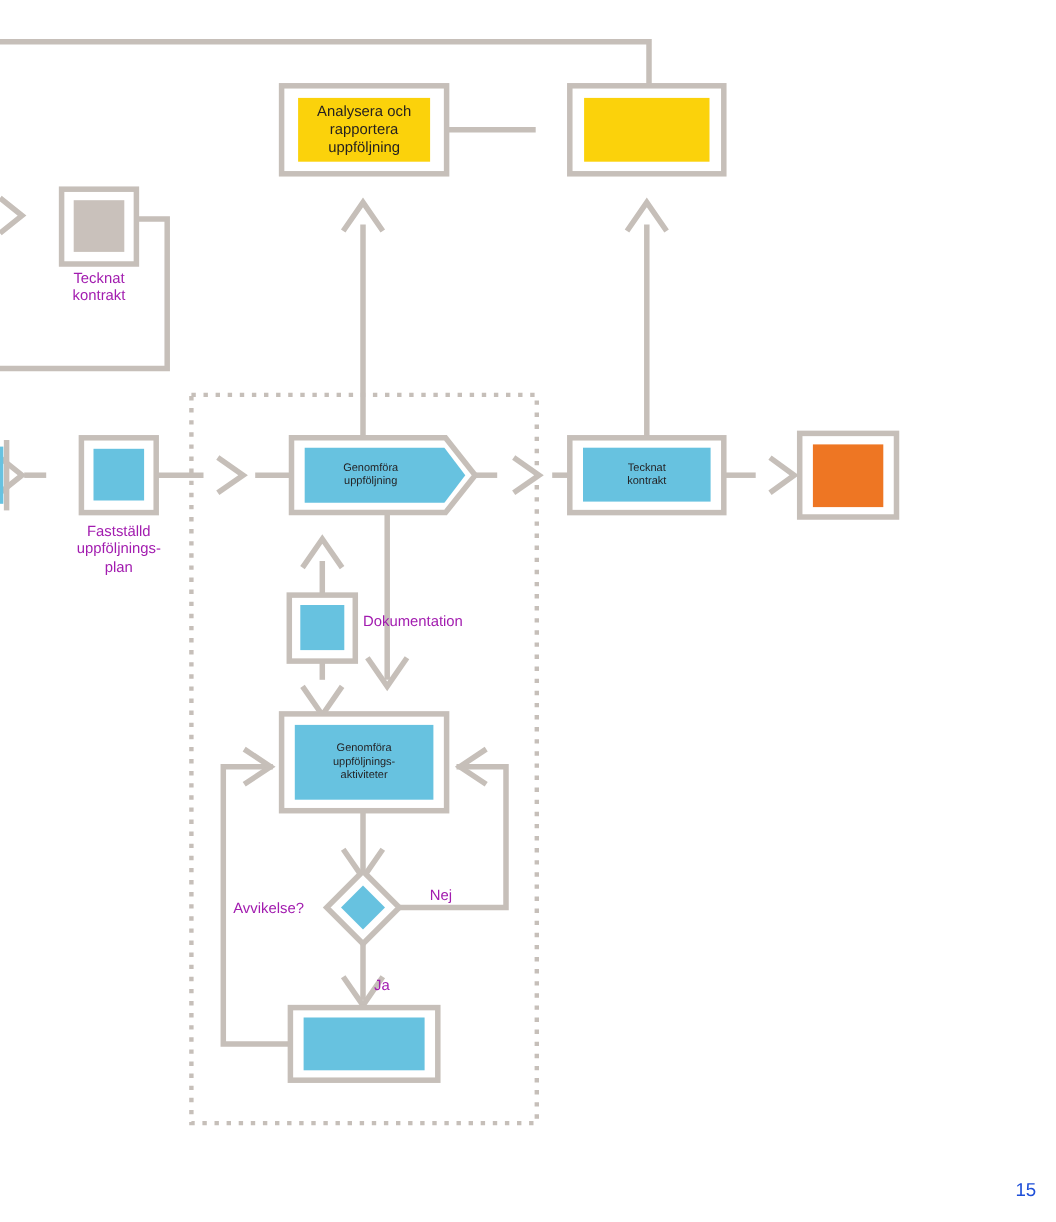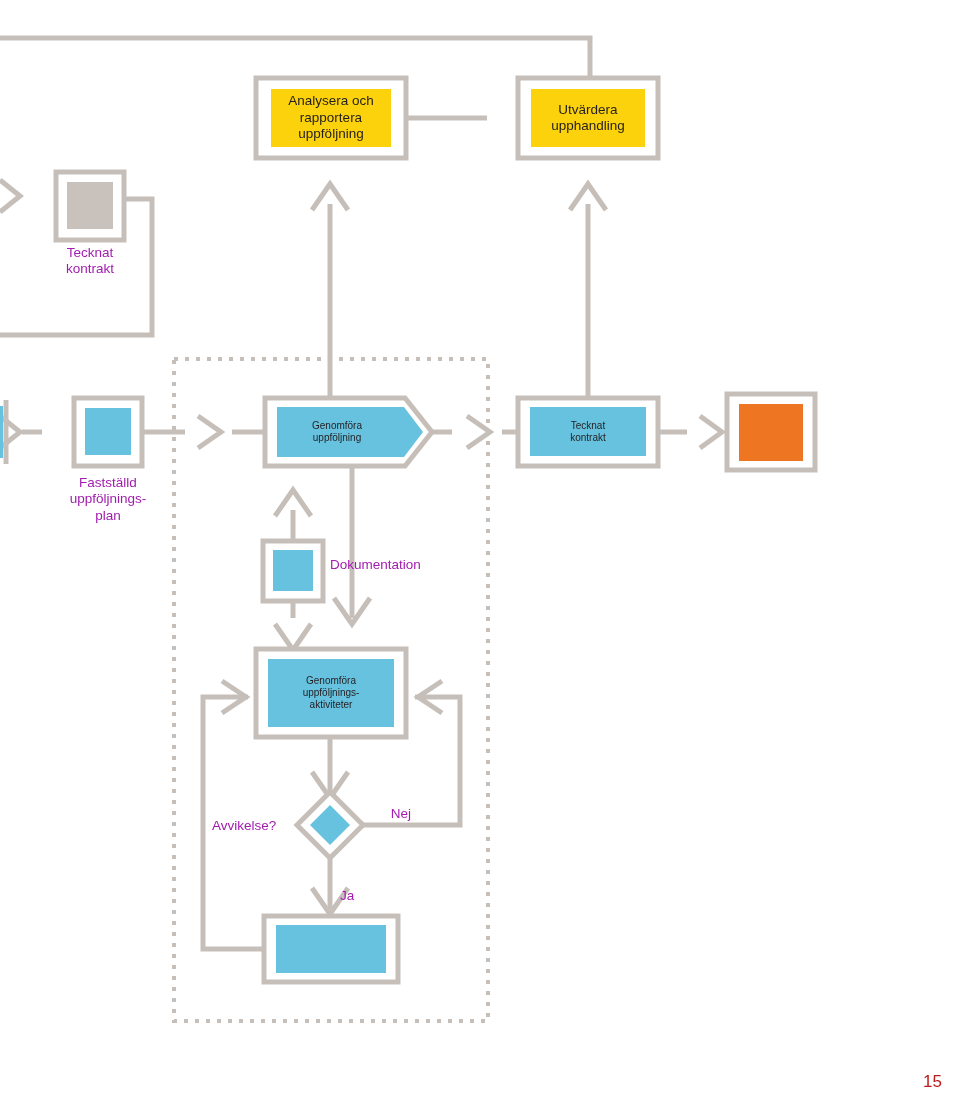--- a/index.html
+++ b/index.html
@@ -46,21 +46,21 @@
     color: #a21caf;
     font-size: 13.5px;
     font-family: "Liberation Sans", sans-serif;
   }
   .free-label.left  { text-align: left; }
   .page-num {
     position: absolute;
     right: 18px;
     bottom: 14px;
     font-size: 17px;
-    color: #b91c1c;
+    color: #1d4ed8;
     font-family: "Liberation Sans", sans-serif;
   }
 </style>
 </head>
 <body>
 
 <div id="page">
 
   <svg viewBox="0 0 960 1111" xmlns="http://www.w3.org/2000/svg">
 
@@ -197,26 +197,20 @@
   </svg>
 
   <div class="node-label lbl-yellow" style="left:261px; top:50px; width:140px; height:72px;">
     <div>
       <div>Analysera och</div>
       <div>rapportera</div>
       <div>uppföljning</div>
     </div>
   </div>
 
-  <div class="node-label lbl-yellow" style="left:523px; top:50px; width:130px; height:72px;">
-    <div>
-      <div>Utvärdera</div>
-      <div>upphandling</div>
-    </div>
-  </div>
 
   <div class="free-label" style="left:20px; top:213px; width:140px;">
     <div>Tecknat</div>
     <div>kontrakt</div>
   </div>
 
   <div class="free-label" style="left:38px; top:443px; width:140px;">
     <div>Fastställd</div>
     <div>uppföljnings-</div>
     <div>plan</div>

